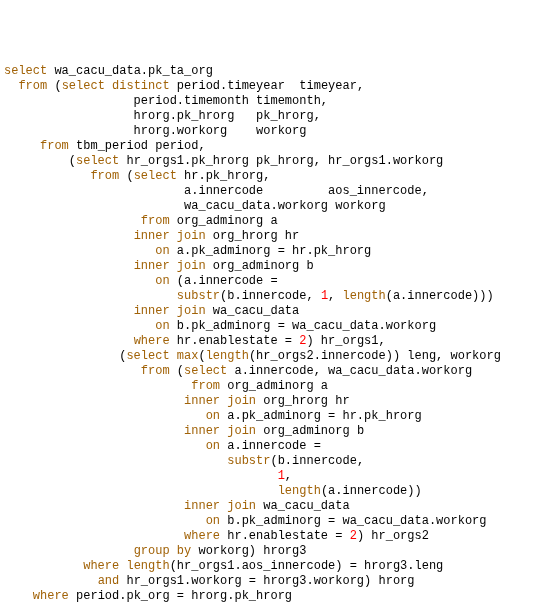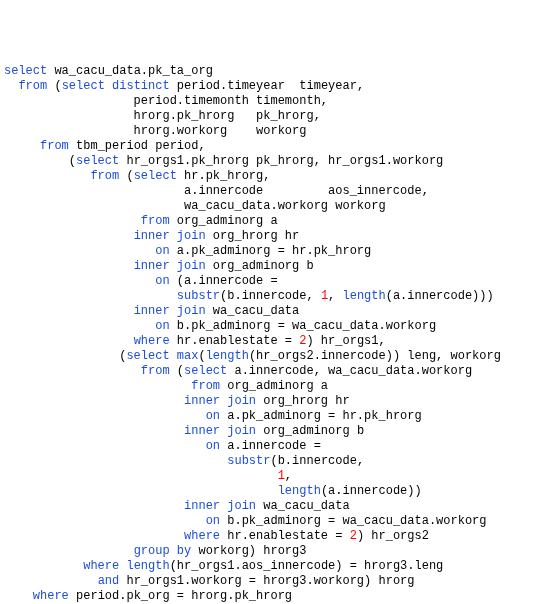--- a/index.html
+++ b/index.html
@@ -8,21 +8,21 @@
     background: #ffffff;
     font-family: Consolas, 'Courier New', monospace;
     font-size: 12px;
     line-height: 15px;
     color: #000000;
     white-space: pre;
     width: 539px;
     box-sizing: border-box;
     position: relative;
   }
-  .kw { color: #1d4ed8; font-family: Liberation Mono, monospace; }
+  .kw { color: #a16207; font-family: Liberation Mono, monospace; }
   .num { color: #ff0000; }
 </style>
 </head>
 <body>
 
 
 
 <div id="code-container"><div><span class="kw">select</span> wa_cacu_data.pk_ta_org</div><div>  <span class="kw">from</span> (<span class="kw">select</span> <span class="kw">distinct</span> period.timeyear  timeyear,</div><div>                  period.timemonth timemonth,</div><div>                  hrorg.pk_hrorg   pk_hrorg,</div><div>                  hrorg.workorg    workorg</div><div>     <span class="kw">from</span> tbm_period period,</div><div>         (<span class="kw">select</span> hr_orgs1.pk_hrorg pk_hrorg, hr_orgs1.workorg</div><div>            <span class="kw">from</span> (<span class="kw">select</span> hr.pk_hrorg,</div><div>                         a.innercode         aos_innercode,</div><div>                         wa_cacu_data.workorg workorg</div><div>                   <span class="kw">from</span> org_adminorg a</div><div>                  <span class="kw">inner</span> <span class="kw">join</span> org_hrorg hr</div><div>                     <span class="kw">on</span> a.pk_adminorg = hr.pk_hrorg</div><div>                  <span class="kw">inner</span> <span class="kw">join</span> org_adminorg b</div><div>                     <span class="kw">on</span> (a.innercode =</div><div>                        <span class="kw">substr</span>(b.innercode, <span class="num">1</span>, <span class="kw">length</span>(a.innercode)))</div><div>                  <span class="kw">inner</span> <span class="kw">join</span> wa_cacu_data</div><div>                     <span class="kw">on</span> b.pk_adminorg = wa_cacu_data.workorg</div><div>                  <span class="kw">where</span> hr.enablestate = <span class="num">2</span>) hr_orgs1,</div><div>                (<span class="kw">select</span> <span class="kw">max</span>(<span class="kw">length</span>(hr_orgs2.innercode)) leng, workorg</div><div>                   <span class="kw">from</span> (<span class="kw">select</span> a.innercode, wa_cacu_data.workorg</div><div>                          <span class="kw">from</span> org_adminorg a</div><div>                         <span class="kw">inner</span> <span class="kw">join</span> org_hrorg hr</div><div>                            <span class="kw">on</span> a.pk_adminorg = hr.pk_hrorg</div><div>                         <span class="kw">inner</span> <span class="kw">join</span> org_adminorg b</div><div>                            <span class="kw">on</span> a.innercode =</div><div>                               <span class="kw">substr</span>(b.innercode,</div><div>                                      <span class="num">1</span>,</div><div>                                      <span class="kw">length</span>(a.innercode))</div><div>                         <span class="kw">inner</span> <span class="kw">join</span> wa_cacu_data</div><div>                            <span class="kw">on</span> b.pk_adminorg = wa_cacu_data.workorg</div><div>                         <span class="kw">where</span> hr.enablestate = <span class="num">2</span>) hr_orgs2</div><div>                  <span class="kw">group</span> <span class="kw">by</span> workorg) hrorg3</div><div>           <span class="kw">where</span> <span class="kw">length</span>(hr_orgs1.aos_innercode) = hrorg3.leng</div><div>             <span class="kw">and</span> hr_orgs1.workorg = hrorg3.workorg) hrorg</div><div>    <span class="kw">where</span> period.pk_org = hrorg.pk_hrorg</div></div>
 
 

